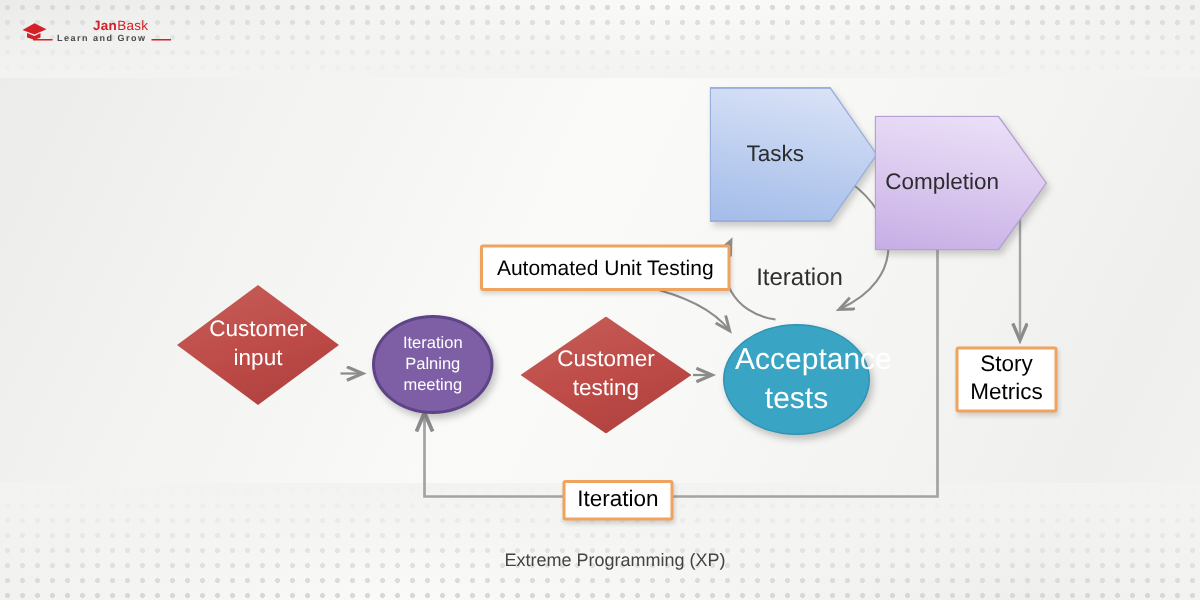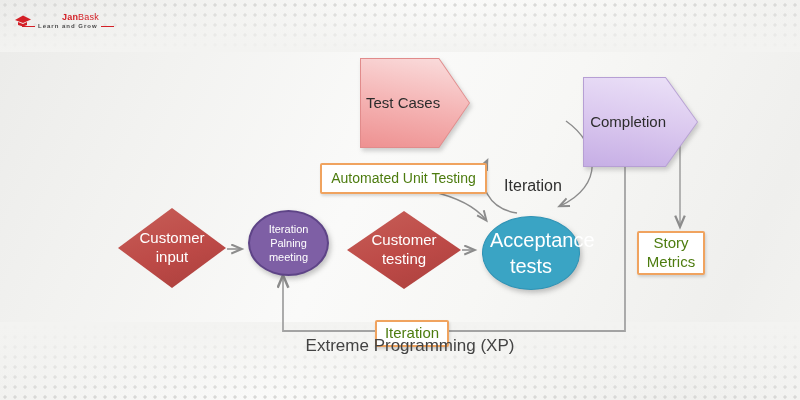--- a/index.html
+++ b/index.html
@@ -52,27 +52,27 @@
 
   
   .ellipse{position:absolute;border-radius:50%;display:flex;align-items:center;justify-content:center;
     text-align:center;color:#fff;box-shadow:2px 3px 5px rgba(90,90,90,.35);}
   .el-purple{background:#7e5fa5;border:2px solid #5e4487;font-size:11px;line-height:1.3;}
   .el-purple span{display:block;width:56px;}
   .el-teal{background:#3aa4c4;border:1px solid #2f93b5;font-size:20px;line-height:1.3;}
   .el-teal span{display:block;width:82px;}
 
   
-  .obox{position:absolute;background:#ffffff;border:2px solid #f0a35f;color:#4d7c0f;
+  .obox{position:absolute;background:#ffffff;border:2px solid #f0a35f;color:#000000;
     display:flex;align-items:center;justify-content:center;text-align:center;
     box-shadow:1px 2px 3px rgba(0,0,0,.14);border-radius:2px;line-height:1.25;}
 
   .float-label{position:absolute;color:#2f2f2f;text-align:center;}
   #iteration-top{left:491px;top:177px;width:84px;font-size:16px;}
-  #diagram-title{left:300px;top:336px;width:220px;font-size:17px;color:#434343;}
+  #diagram-title{left:300px;top:366px;width:220px;font-size:12px;color:#434343;}
 
   svg.connectors{position:absolute;left:0;top:0;}
 </style>
 </head>
 <body>
 
 <div class="stage">
 
   <div class="dots dots-top"></div>
   <div class="dots dots-bottom"></div>
@@ -98,34 +98,34 @@
     </defs>
     <path d="M227,249 L241,249" fill="none" stroke="#8c8c8c" stroke-width="1.5" marker-end="url(#arr)"></path>
     <path d="M462,250 L474,250" fill="none" stroke="#8c8c8c" stroke-width="1.5" marker-end="url(#arr)"></path>
     <path d="M430,191 C456,197 476,207 486,220" fill="none" stroke="#8c8c8c" stroke-width="1.4" marker-end="url(#arr)"></path>
     <path d="M517,213 C489,209 476,184 487,161" fill="none" stroke="#8c8c8c" stroke-width="1.4" marker-end="url(#arr)"></path>
     <path d="M566,121 C600,145 604,186 560,206" fill="none" stroke="#8c8c8c" stroke-width="1.4" marker-end="url(#arr)"></path>
     <path d="M625,149 L625,331 L283,331 L283,276" fill="none" stroke="#a3a3a3" stroke-width="1.8" marker-end="url(#arr)"></path>
     <path d="M680,122 L680,226" fill="none" stroke="#a3a3a3" stroke-width="1.6" marker-end="url(#arr)"></path>
   </svg>
 
-  <div class="chev a3" style="left:360px;width:110px;">
+  <div class="chev a4" style="left:473px;width:112px;">
     <div class="chev-out"></div>
     <div class="chev-in">
-      <span class="chev-label">Test Cases</span>
+      <span class="chev-label">Tasks</span>
     </div>
   </div>
   <div class="chev a5" style="left:583px;width:115px;margin-top:19px;">
     <div class="chev-out"></div>
     <div class="chev-in">
       <span class="chev-label">Completion</span>
     </div>
   </div>
 
-  <div class="diamond" style="left:118px;top:208px;width:108px;height:80px;">
+  <div class="diamond" style="left:118px;top:190px;width:108px;height:80px;">
     <span>Customer input</span>
   </div>
   <div class="ellipse el-purple" style="left:248px;top:210px;width:77px;height:62px;">
     <span>Iteration Palning meeting</span>
   </div>
   <div class="diamond" style="left:347px;top:211px;width:114px;height:78px;">
     <span>Customer testing</span>
   </div>
   <div class="ellipse el-teal" style="left:482px;top:216px;width:96px;height:72px;">
     <span>Acceptance tests</span>

